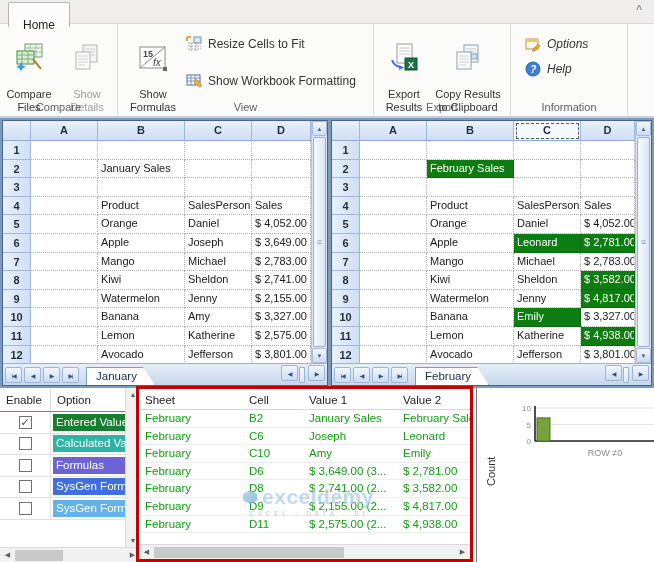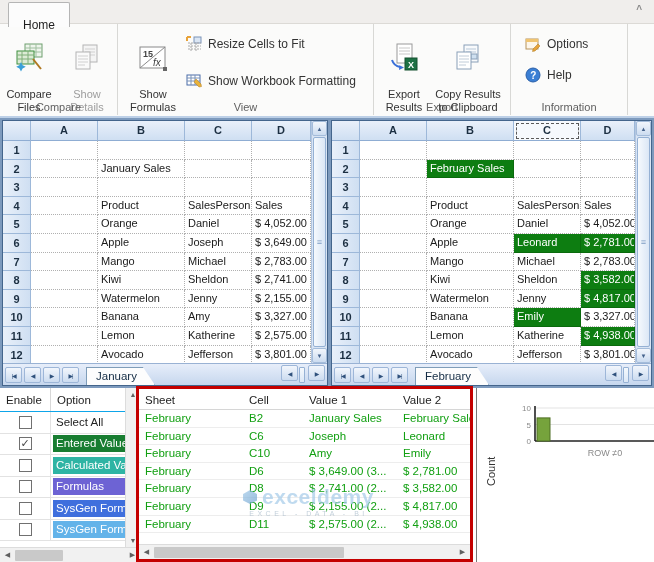--- a/index.html
+++ b/index.html
@@ -173,21 +173,21 @@
             <rect x="3" y="9" width="14" height="17" fill="#fff" stroke="#8aa0b8"></rect>
             <path d="M5 13h10M5 16h10M5 19h10M5 22h7" stroke="#c0ccd8"></path>
           </svg>
           <span>Copy Results
 to Clipboard</span>
         </div>
         <span class="rgroup-label">Export</span>
       </div>
 
       <div class="rgroup" style="width:117px;">
-        <div class="smallcol" style="margin-left:10px; gap:15px;">
+        <div class="smallcol" style="margin-left:10px; gap:9px;font-style:italic;">
           <div class="smallbtn">
             <svg width="16" height="16" viewBox="0 0 16 16">
               <rect x="1" y="3" width="12" height="10" fill="#fdf6ea" stroke="#b8935a"></rect>
               <rect x="1" y="3" width="12" height="3" fill="#f0c470"></rect>
               <path d="M8 13 l5-5 2 2 -5 5 -2.5 .5z" fill="#e8a33a" stroke="#a87820" stroke-width="0.5"></path>
             </svg>
             <span>Options</span>
           </div>
           <div class="smallbtn">
             <svg width="16" height="16" viewBox="0 0 16 16">
@@ -386,28 +386,20 @@
   </div>
 
   <div class="bottom">
 
     <div class="options">
       <div class="opt-head">
         <span>Enable</span>
         <span>Option</span>
       </div>
       <div class="opt-body">
-          <div class="opt-row">
-            <div class="opt-cb-cell">
-              <div class="cb"></div>
-            </div>
-            <div class="opt-label-cell">
-              <div class="opt-chip" style="color: rgb(34, 34, 34);">Select All</div>
-            </div>
-          </div>
           <div class="opt-row">
             <div class="opt-cb-cell">
               <div class="cb">✓</div>
             </div>
             <div class="opt-label-cell">
               <div class="opt-chip" style="background: rgb(24, 125, 49); color: rgb(255, 255, 255);">Entered Values</div>
             </div>
           </div>
           <div class="opt-row">
             <div class="opt-cb-cell">

